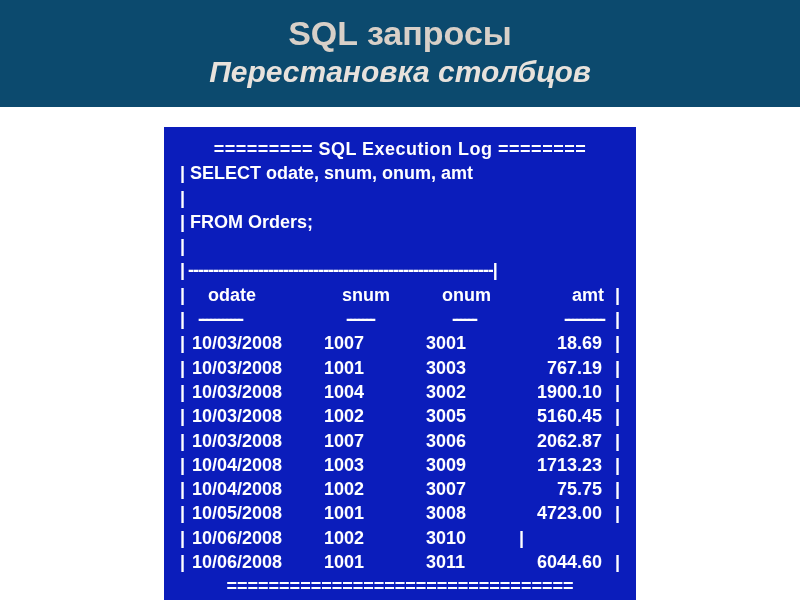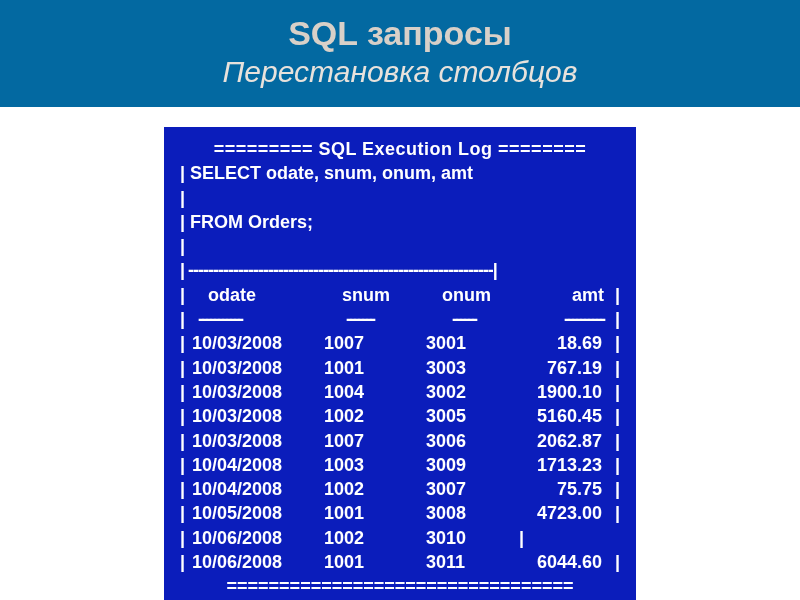--- a/index.html
+++ b/index.html
@@ -4,34 +4,34 @@
 <style>
   * { margin: 0; padding: 0; box-sizing: border-box; }
   body {
     width: 800px;
     height: 600px;
     background: #ffffff;
     font-family: Arial, Helvetica, sans-serif;
     overflow: hidden;
   }
   .header-band {
-    background: #0369a1;
+    background: #0c4a6e;
     padding: 14px 0 18px 0;
     text-align: center;
   }
   .title {
     color: #d8d0c8;
     font-size: 34px;
     font-weight: bold;
   }
   .subtitle {
     color: #e8e2dc;
     font-size: 30px;
     font-style: italic;
-    font-weight: normal;
+    font-weight: bold;
     margin-top: 2px;
   }
   .sql-panel {
     width: 472px;
     margin: 20px auto 12px auto;
     background: #0b1dbb;
     padding: 10px 16px 24px 16px;
     color: #ffffff;
     font-family: Arial, Helvetica, sans-serif;
     font-weight: bold;

